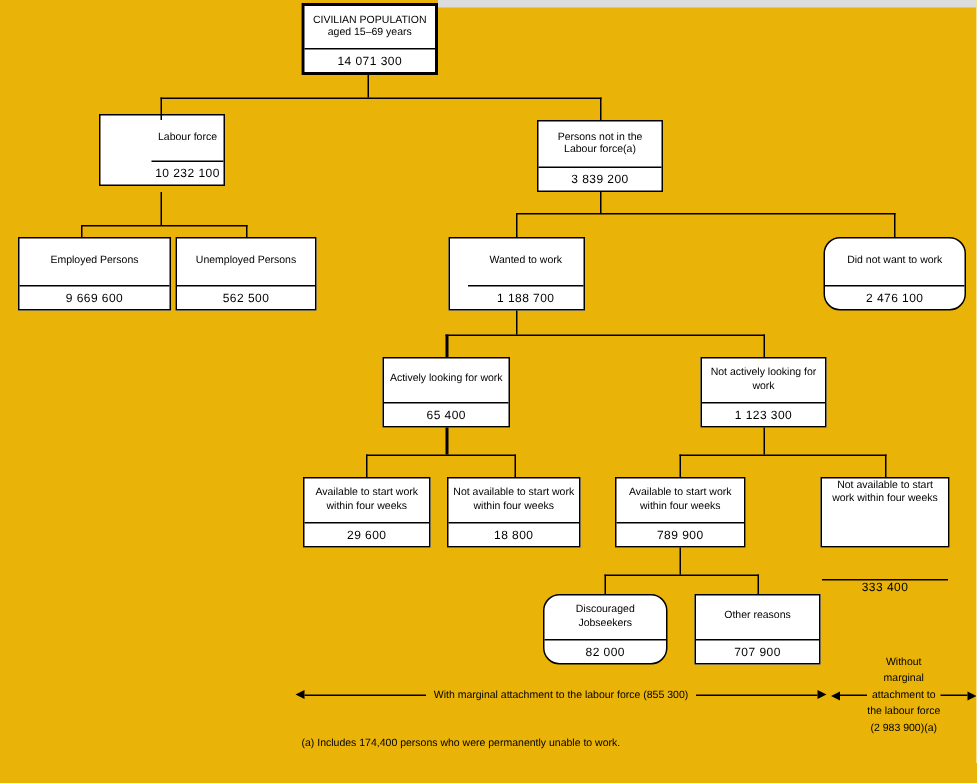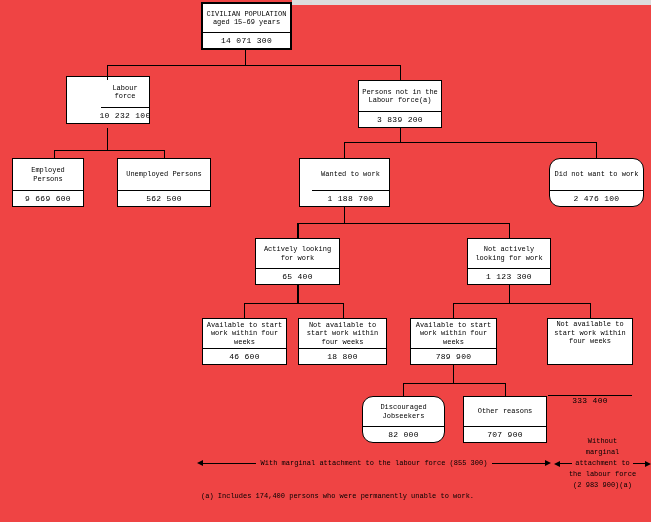--- a/index.html
+++ b/index.html
@@ -1,39 +1,39 @@
 <!DOCTYPE html>
 <html><head>
 <meta charset="utf-8">
 <style>
   html,body{margin:0;padding:0;background:#fff;}
   .canvas{
-    position:relative;width:651px;height:522px;background:#ef4444;overflow:hidden;
-    font-family:Liberation Mono, monospace;color:#000;
+    position:relative;width:651px;height:522px;background:#eab308;overflow:hidden;
+    font-family:Liberation Sans, sans-serif;color:#000;
   }
   .topstrip{position:absolute;left:292px;top:0;width:359px;height:5px;background:#dcdcdc;}
   .node{
     position:absolute;display:flex;flex-direction:column;
     border:1px solid #000;background:#fff;box-sizing:border-box;
   }
   .node.bold{border-width:2px;}
   .nlabel{
     flex:1;display:flex;align-items:center;justify-content:center;text-align:center;
     font-size:7px;line-height:8.5px;padding:1px 2px;
   }
   .nvalue{
     height:15px;border-top:1px solid #000;display:flex;align-items:center;justify-content:center;
     font-size:8px;letter-spacing:.3px;white-space:nowrap;
   }
   .ln{position:absolute;background:#000;}
   
   #n-civilian{left:201px;top:2px;width:91px;height:48px;}
   #n-labour{left:66px;top:76px;width:84px;height:48px;padding-left:34px;}
   #n-notlf{left:358px;top:80px;width:84px;height:48px;}
-  #n-employed{left:12px;top:158px;width:72px;height:49px;}
+  #n-employed{left:12px;top:158px;width:102px;height:49px;}
   #n-unemployed{left:117px;top:158px;width:94px;height:49px;}
   #n-wanted{left:299px;top:158px;width:91px;height:49px;padding-left:12px;}
   #n-didnot{left:549px;top:158px;width:95px;height:49px;border-radius:11px;}
   #n-active{left:255px;top:238px;width:85px;height:47px;}
   #n-notactive{left:467px;top:238px;width:84px;height:47px;}
   #n-avail-a{left:202px;top:318px;width:85px;height:47px;}
   #n-notavail-a{left:298px;top:318px;width:89px;height:47px;}
   #n-avail-n{left:410px;top:318px;width:87px;height:47px;}
   #n-notavail-n{left:547px;top:318px;width:86px;height:47px;gap:48px;}
   #n-discouraged{left:362px;top:396px;width:83px;height:47px;border-radius:11px;}
@@ -88,21 +88,21 @@
   <div class="node" id="n-active">
     <div class="nlabel">Actively looking for work</div>
     <div class="nvalue">65 400</div>
   </div>
   <div class="node" id="n-notactive">
     <div class="nlabel">Not actively looking for work</div>
     <div class="nvalue">1 123 300</div>
   </div>
   <div class="node" id="n-avail-a">
     <div class="nlabel">Available to start work within four weeks</div>
-    <div class="nvalue">46 600</div>
+    <div class="nvalue">29 600</div>
   </div>
   <div class="node" id="n-notavail-a">
     <div class="nlabel">Not available to start work within four weeks</div>
     <div class="nvalue">18 800</div>
   </div>
   <div class="node" id="n-avail-n">
     <div class="nlabel">Available to start work within four weeks</div>
     <div class="nvalue">789 900</div>
   </div>
   <div class="node" id="n-notavail-n">

